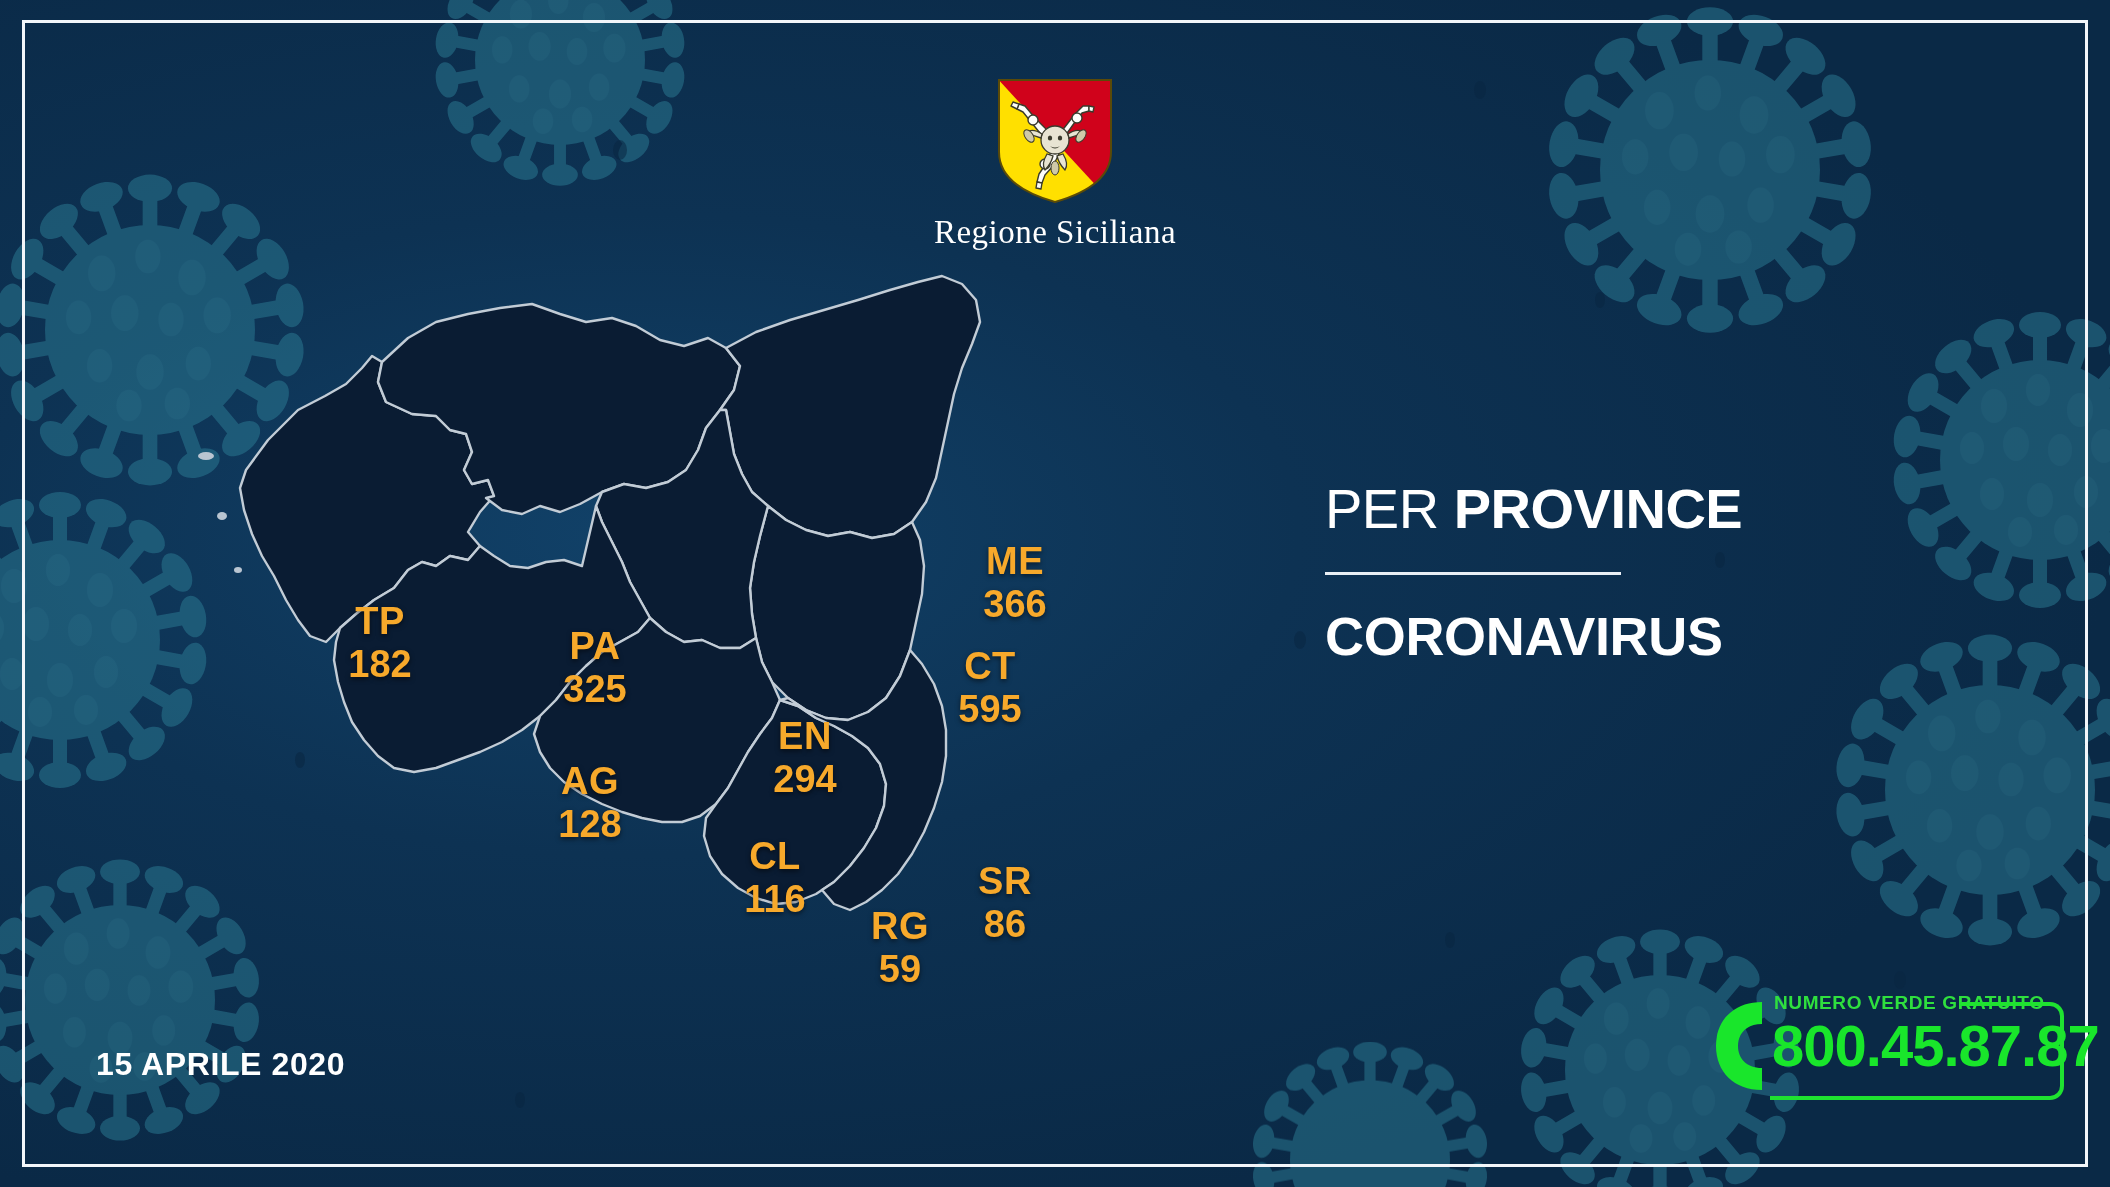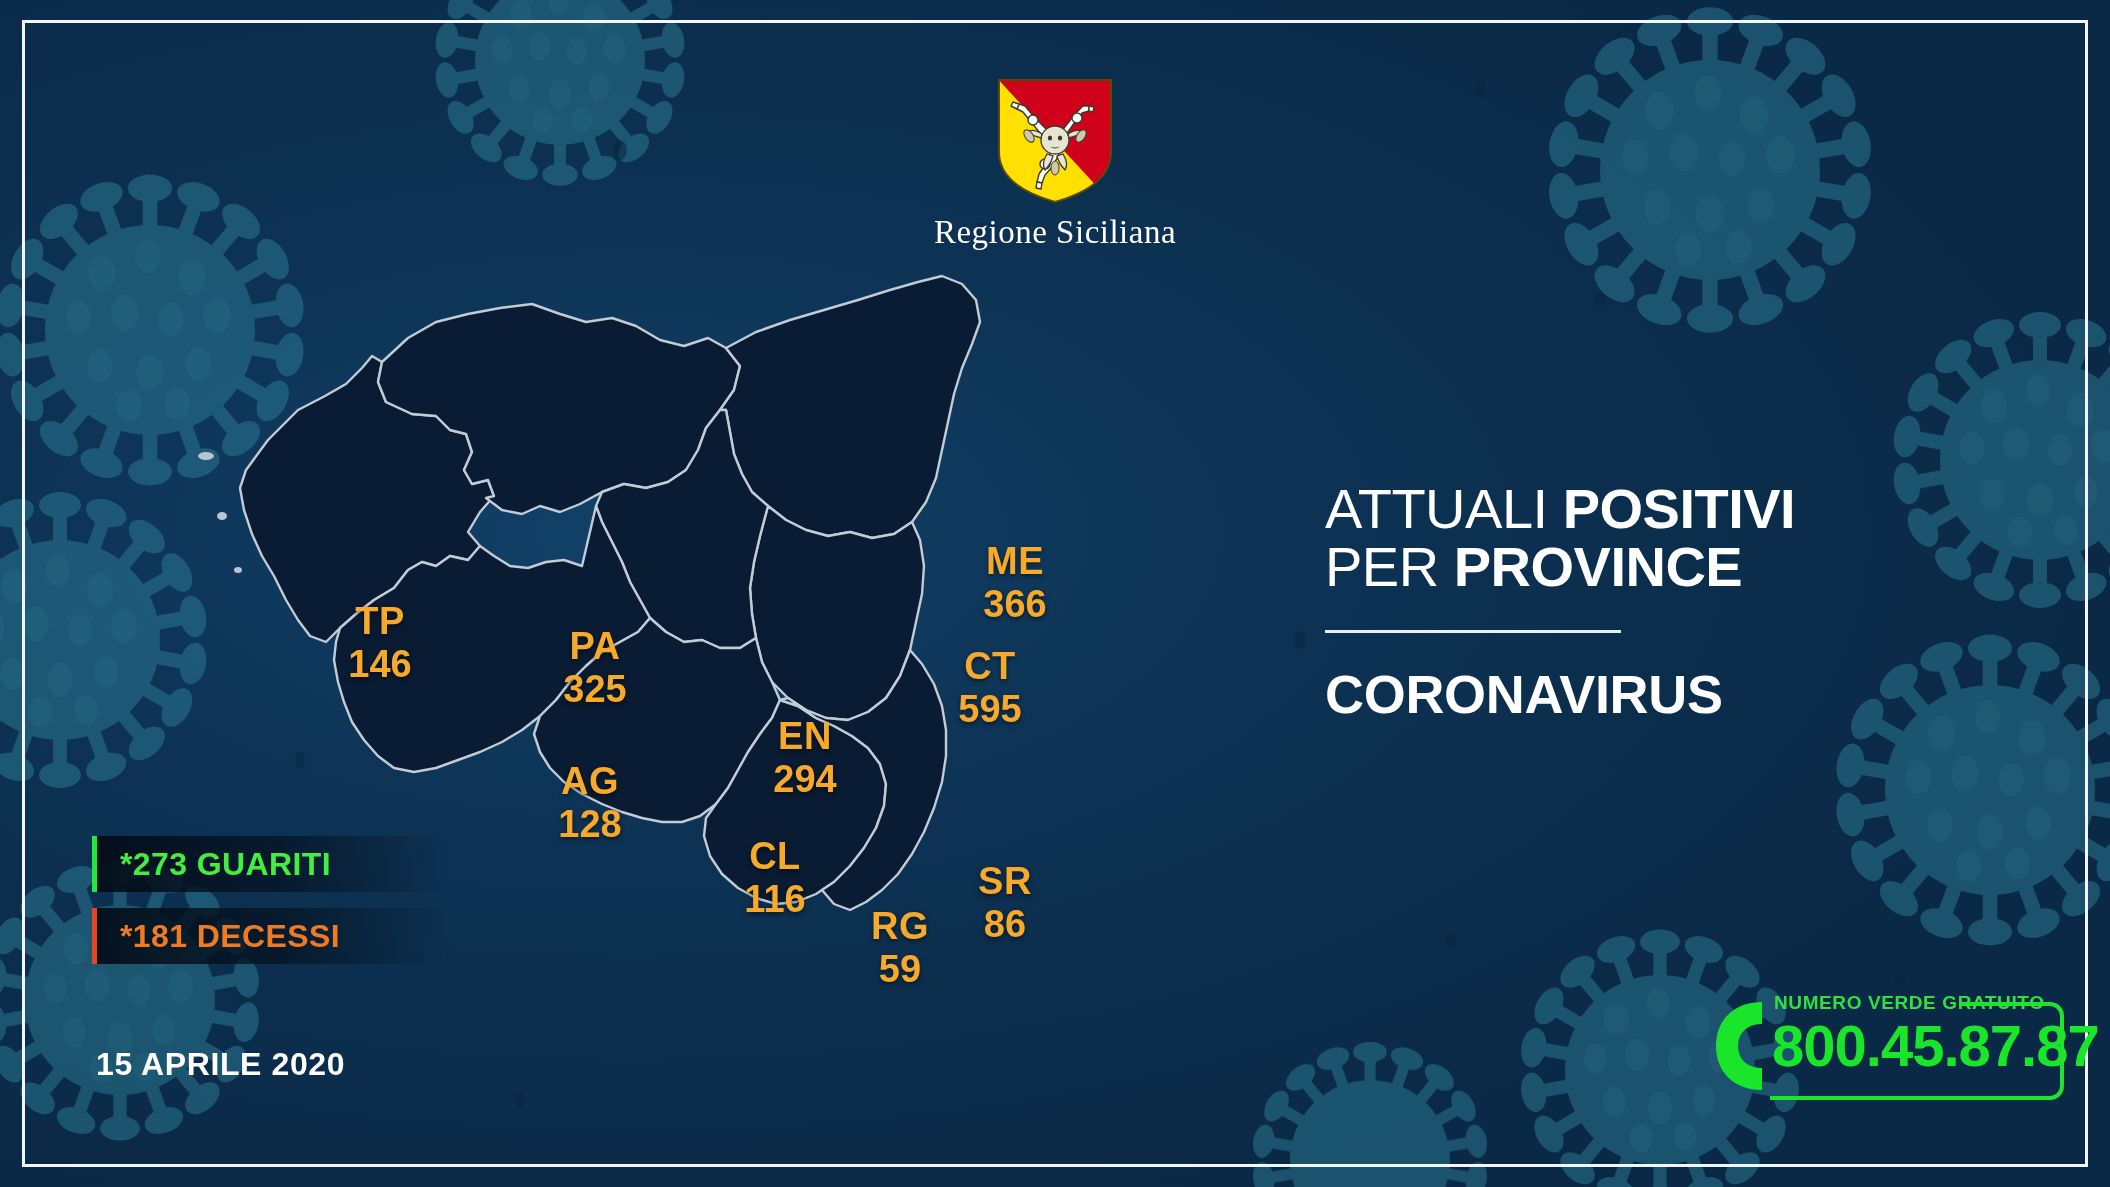--- a/index.html
+++ b/index.html
@@ -416,21 +416,21 @@
            L748 604 L732 620 L716 632 L700 640 L684 634 L672 620 L684 612 L700 596 L714 578
            L726 558 L734 536 L736 514 L730 494 L718 478 L702 466 L684 456 L666 448 L648 436 Z"></path>
 
       <ellipse class="islet" cx="72" cy="246" rx="5" ry="4"></ellipse>
       <ellipse class="islet" cx="56" cy="186" rx="8" ry="4"></ellipse>
       <ellipse class="islet" cx="88" cy="300" rx="4" ry="3"></ellipse>
     </svg>
 
     <div class="prov-label" style="left:180px; top:332px; width:100px;">
       <span class="pcode">TP</span>
-      <span class="pval">146</span>
+      <span class="pval">182</span>
     </div>
     <div class="prov-label" style="left:395px; top:357px; width:100px;">
       <span class="pcode">PA</span>
       <span class="pval">325</span>
     </div>
     <div class="prov-label" style="left:815px; top:272px; width:100px;">
       <span class="pcode">ME</span>
       <span class="pval">366</span>
     </div>
     <div class="prov-label" style="left:790px; top:377px; width:100px;">
@@ -452,35 +452,24 @@
     <div class="prov-label" style="left:700px; top:637px; width:100px;">
       <span class="pcode">RG</span>
       <span class="pval">59</span>
     </div>
     <div class="prov-label" style="left:805px; top:592px; width:100px;">
       <span class="pcode">SR</span>
       <span class="pval">86</span>
     </div>
   </div>
 
-  <div id="stats">
-    <div class="stat-row" id="stat-guariti">
-      <span class="stat-text">*273 GUARITI</span>
-    </div>
-    <div class="stat-row" id="stat-decessi">
-      <span class="stat-text">*181 DECESSI</span>
-    </div>
-  </div>
 
   <div id="date-label">15 APRILE 2020</div>
 
   <div id="title-block">
-    <div class="title-line">
-      <span class="tl-light">ATTUALI </span><span class="tl-bold">POSITIVI</span>
-    </div>
     <div class="title-line">
       <span class="tl-light">PER </span><span class="tl-bold">PROVINCE</span>
     </div>
     <div id="title-divider"></div>
     <div id="subtitle-1">CORONAVIRUS</div>
   </div>
 
   <div id="phone-badge">
     <svg id="phone-icon" viewBox="0 0 52 96" aria-hidden="true">
       <path d="M50 4 C22 4 4 22 4 48 C4 74 22 92 50 92 L50 70 C34 70 26 60 26 48 C26 36 34 26 50 26 Z" fill="#19e62b"></path>

